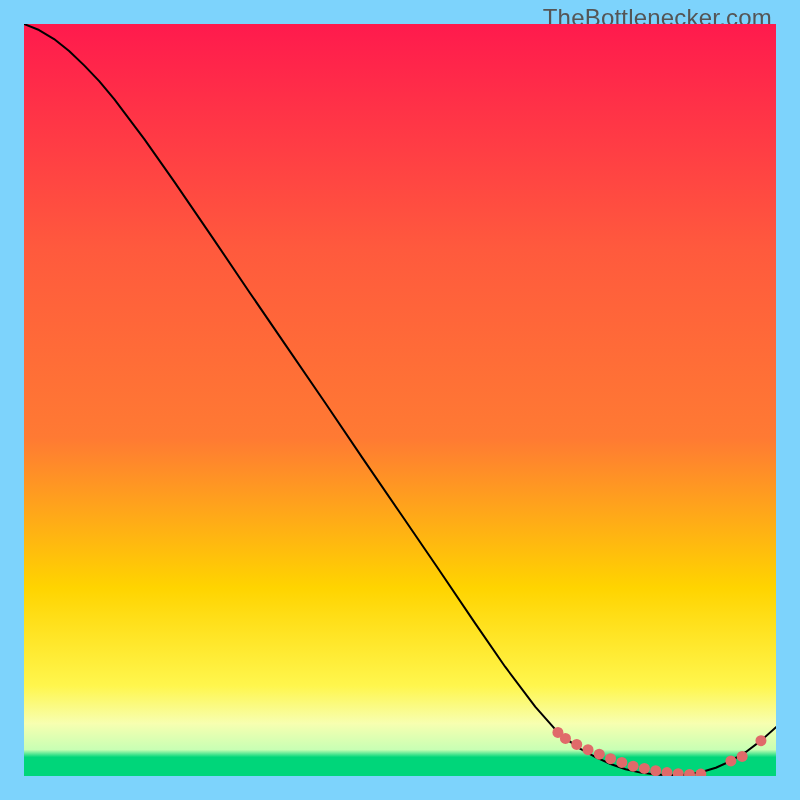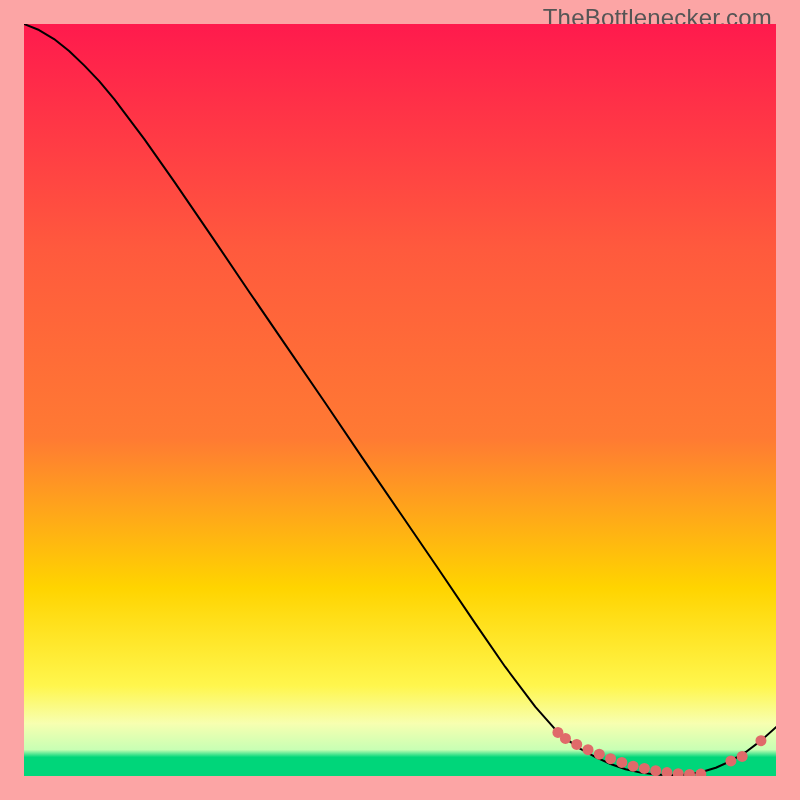--- a/index.html
+++ b/index.html
@@ -8,21 +8,21 @@
     width: 800px;
     height: 800px;
     background: #000;
     overflow: hidden;
     font-family: Arial, Helvetica, sans-serif;
   }
   .frame {
     position: relative;
     width: 800px;
     height: 800px;
-    background: #fca5a5;
+    background: #7dd3fc;
   }
   .plot {
     position: absolute;
     left: 24px;
     top: 24px;
     width: 752px;
     height: 752px;
   }
   .watermark {
     position: absolute;

